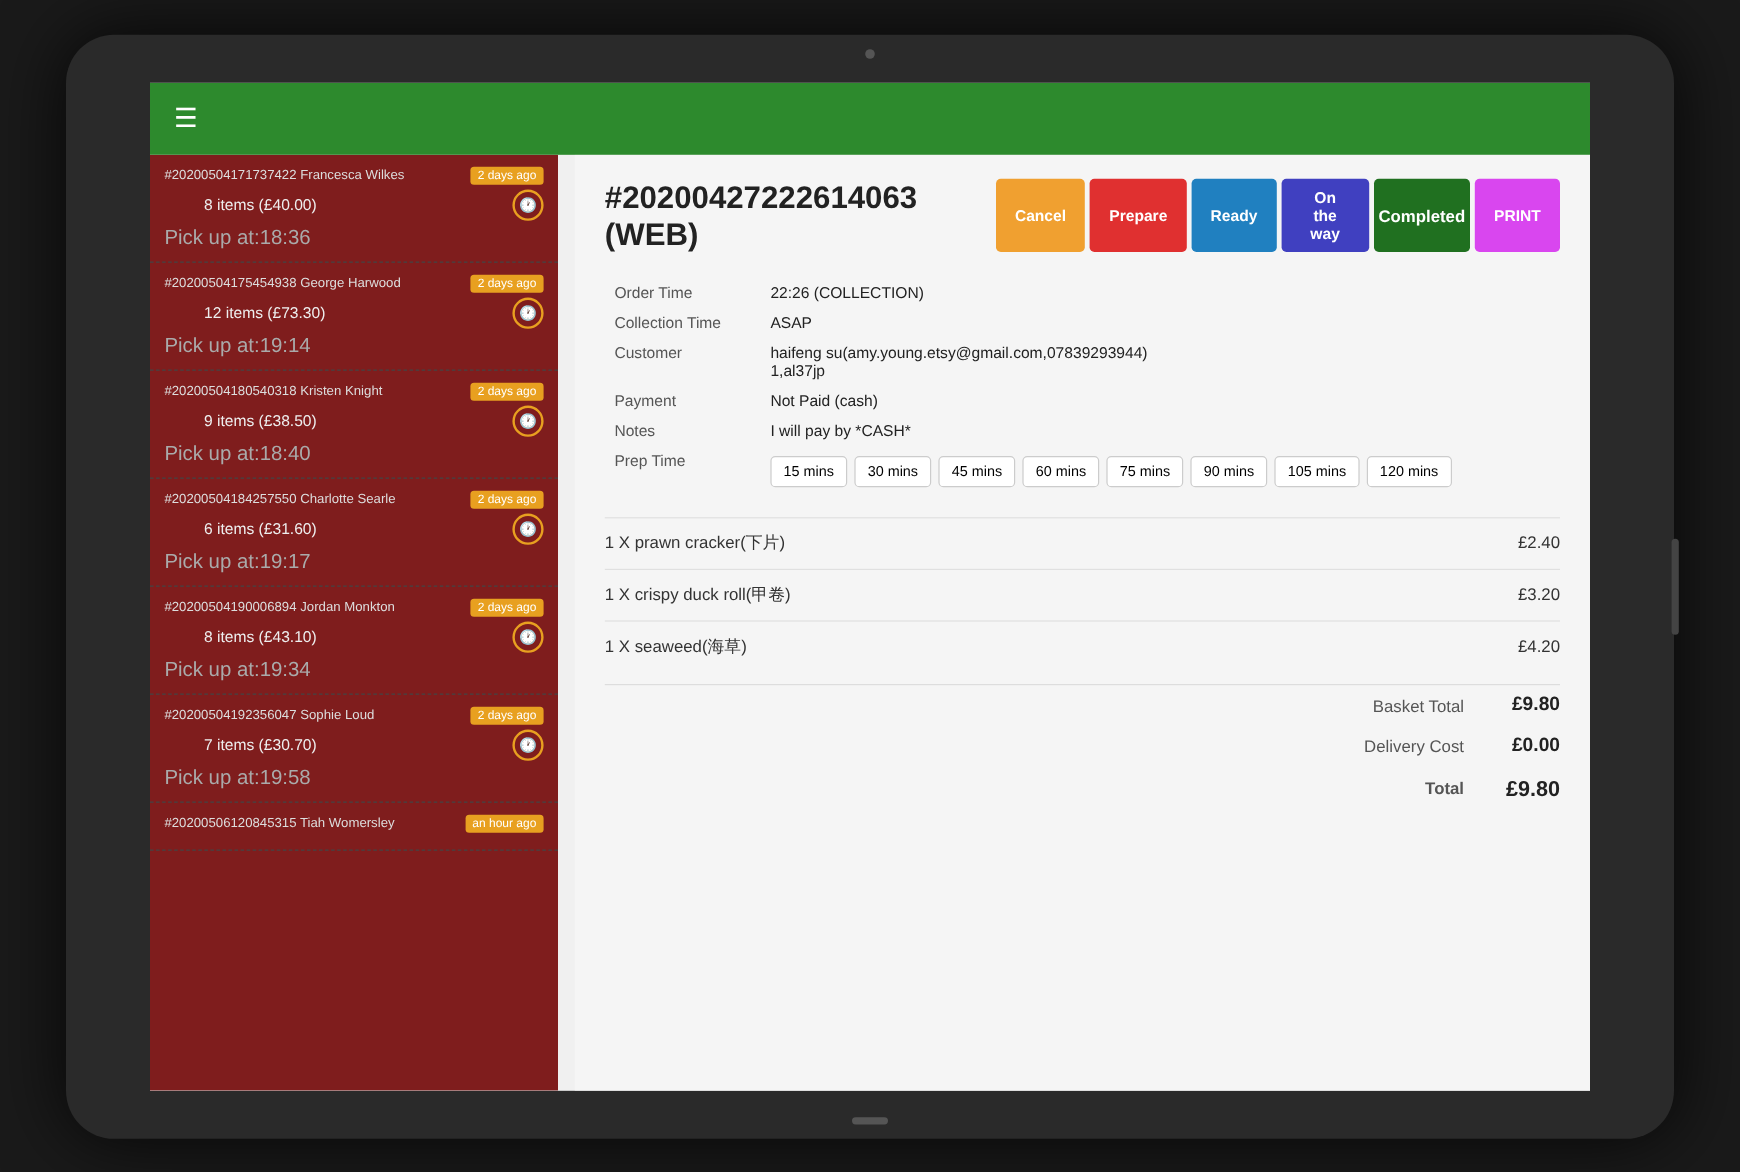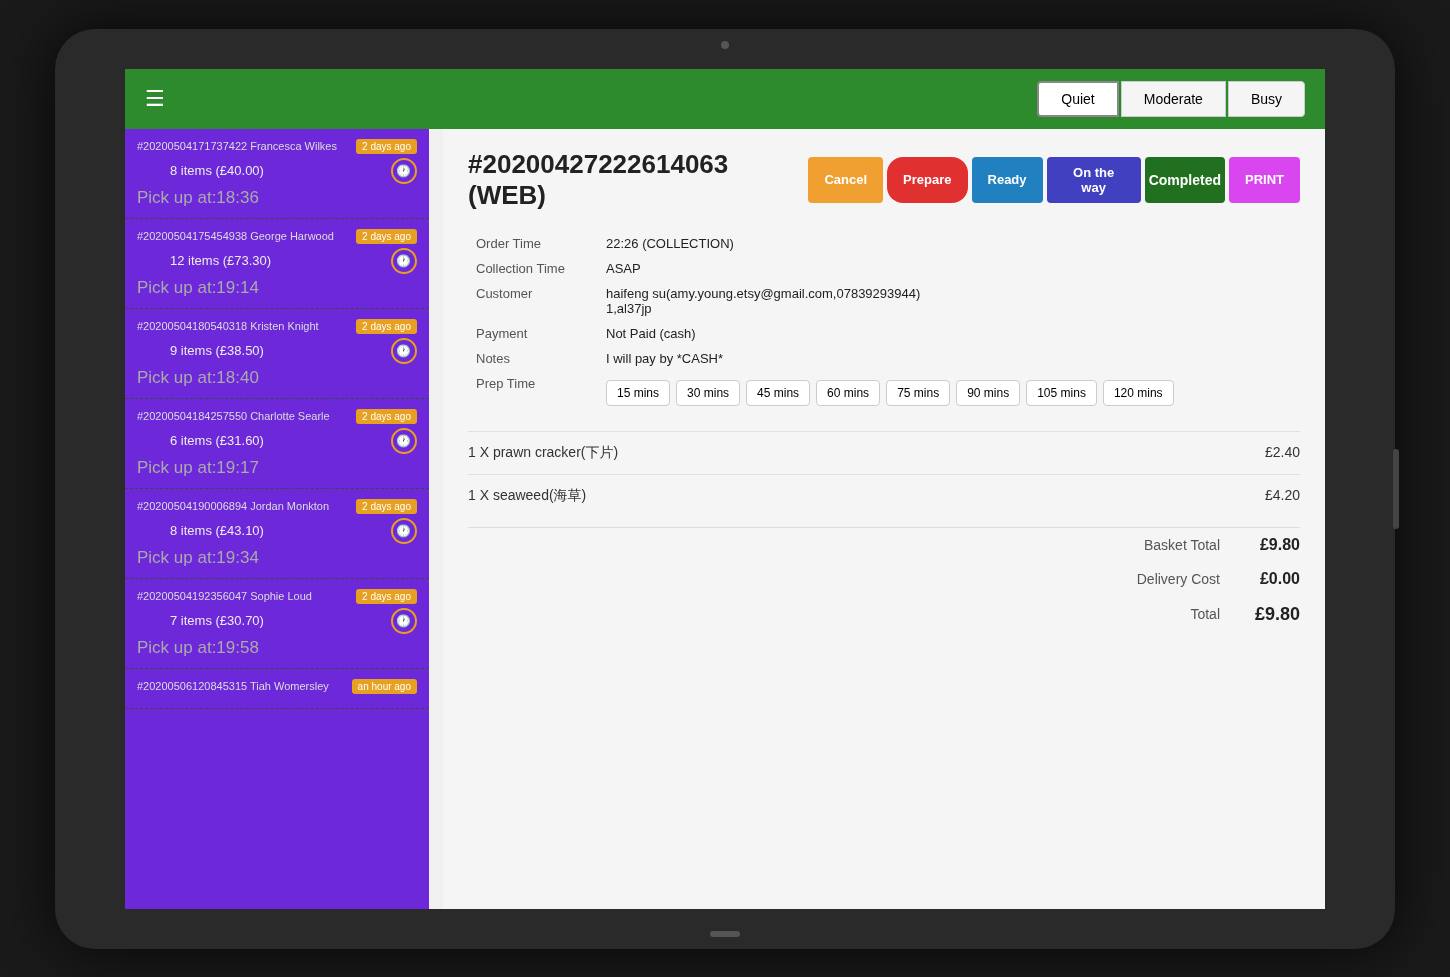--- a/index.html
+++ b/index.html
@@ -66,22 +66,22 @@
     .mode-btn:first-child { border-radius: 4px 0 0 4px; }
     .mode-btn:last-child { border-radius: 0 4px 4px 0; }
     
     .main-content {
       display: flex;
       flex: 1;
       overflow: hidden;
     }
     
     .sidebar {
-      width: 304px;
-      background: #6d28d9;
+      width: 340px;
+      background: #7f1d1d;
       overflow-y: auto;
       flex-shrink: 0;
     }
     .order-item {
       border-bottom: 1px dashed #444;
       padding: 10px 12px;
       color: white;
       cursor: pointer;
     }
     .order-header {
@@ -145,21 +145,21 @@
     .order-title {
       font-size: 26px;
       font-weight: bold;
       color: #222;
     }
     .action-buttons {
       display: flex;
       gap: 4px;
     }
     .btn-cancel { background: #f0a030; color: white; border: none; padding: 8px 16px; border-radius: 4px; cursor: pointer; font-size: 13px; font-weight: bold; }
-    .btn-prepare { background: #e03030; color: white; border: none; padding: 8px 16px; border-radius: 16px; cursor: pointer; font-size: 13px; font-weight: bold; }
+    .btn-prepare { background: #e03030; color: white; border: none; padding: 8px 16px; border-radius: 4px; cursor: pointer; font-size: 13px; font-weight: bold; }
     .btn-ready { background: #2080c0; color: white; border: none; padding: 8px 16px; border-radius: 4px; cursor: pointer; font-size: 13px; font-weight: bold; }
     .btn-onway { background: #4040c0; color: white; border: none; padding: 8px 16px; border-radius: 4px; cursor: pointer; font-size: 13px; font-weight: bold; }
     .btn-completed { background: #207020; color: white; border: none; padding: 8px 4px; border-radius: 4px; cursor: pointer; font-size: 14px; font-weight: bold; }
     .btn-print { background: #d946ef; color: white; border: none; padding: 8px 16px; border-radius: 4px; cursor: pointer; font-size: 13px; font-weight: bold; }
     .info-table {
       width: 100%;
       border-collapse: collapse;
       margin-bottom: 20px;
     }
     .info-table td {
@@ -204,21 +204,21 @@
     .total-row {
       display: flex;
       justify-content: flex-end;
       align-items: center;
       gap: 20px;
       padding: 8px 0;
       font-size: 14px;
     }
     .total-label { color: #555; }
     .total-value { font-size: 16px; font-weight: bold; color: #222; min-width: 60px; text-align: right; }
-    .total-row.grand-total .total-label { font-weight: normal; }
+    .total-row.grand-total .total-label { font-weight: bold; }
     .total-row.grand-total .total-value { font-size: 18px; }
     
     .side-button {
       position: absolute;
       right: -4px;
       top: 50%;
       transform: translateY(-50%);
       width: 6px;
       height: 80px;
       background: #444;
@@ -252,25 +252,20 @@
 
 <div class="tablet-frame">
   <div class="camera"></div>
   <div class="side-button"></div>
   <div class="home-button"></div>
 
   <div class="tablet-screen">
 
     <div class="top-bar">
       <div class="menu-icon">☰</div>
-      <div class="mode-buttons">
-        <button class="mode-btn active">Quiet</button>
-        <button class="mode-btn">Moderate</button>
-        <button class="mode-btn">Busy</button>
-      </div>
     </div>
 
     <div class="main-content">
 
       <div class="sidebar">
 
         <div id="order-list">
             <div class="order-item">
     <div class="order-header">
       <span class="order-id">#20200504171737422 Francesca Wilkes</span>
@@ -416,20 +411,24 @@
           </tr>
         </tbody>
           </table>
 
         <div id="order-lines">
             <div class="order-line">
     <span>1 X prawn cracker(下片)</span>
     <span>£2.40</span>
   </div>
             <div class="order-line">
+    <span>1 X crispy duck roll(甲卷)</span>
+    <span>£3.20</span>
+  </div>
+            <div class="order-line">
     <span>1 X seaweed(海草)</span>
     <span>£4.20</span>
   </div>
           </div>
 
         <div class="totals-section">
           <div class="total-row">
             <span class="total-label">Basket Total</span>
             <span class="total-value">£9.80</span>
           </div>

